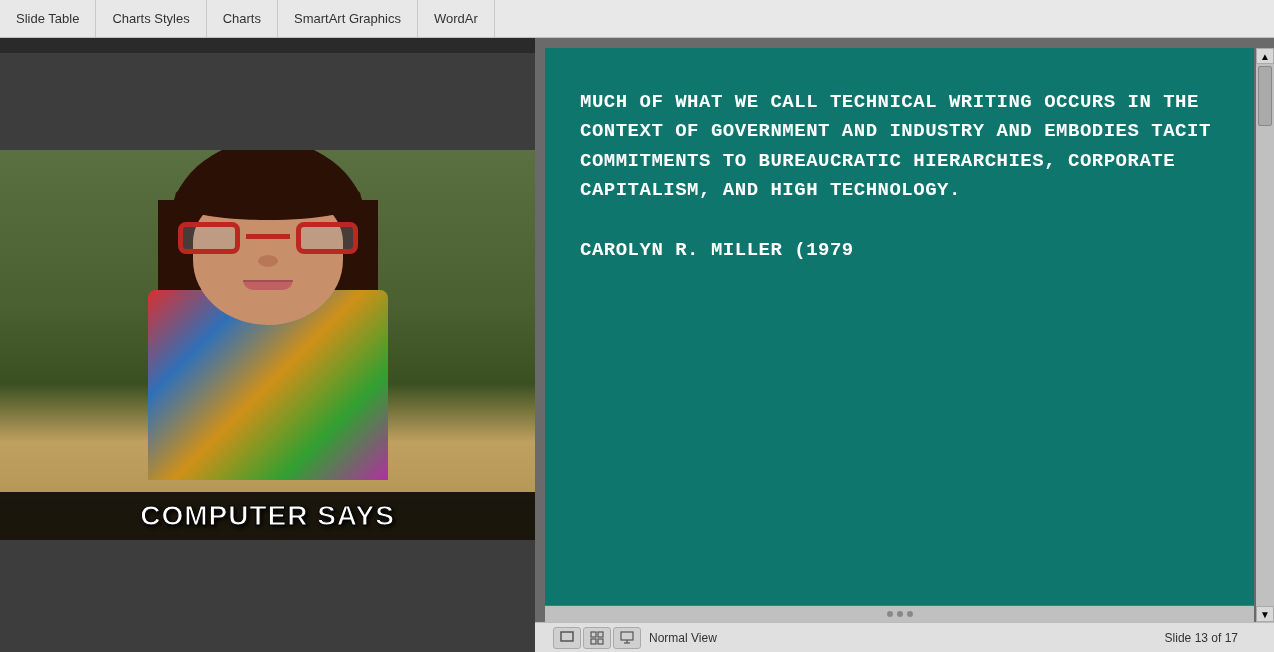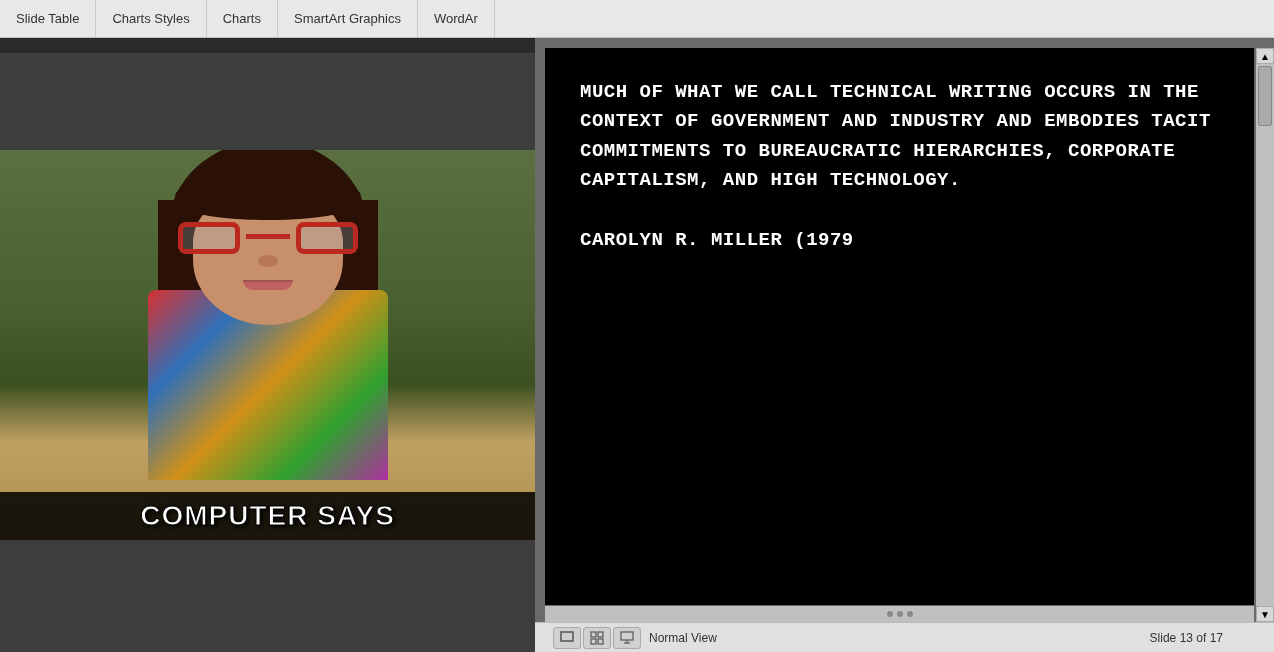--- a/index.html
+++ b/index.html
@@ -105,23 +105,23 @@
     .right-panel {
       flex: 1;
       background: #6a6a6a;
       display: flex;
       flex-direction: column;
       position: relative;
     }
 
     .slide-main {
       flex: 1;
-      background: #000000;
+      background: #0f766e;
       margin: 10px 20px 1px 10px;
-      padding: 30px 35px;
+      padding: 40px 35px;
       overflow: hidden;
       position: relative;
     }
 
     .slide-text-block {
       color: white;
       font-family: 'Courier New', Courier, monospace;
       font-size: 19px;
       font-weight: bold;
       line-height: 1.55;
@@ -241,21 +241,21 @@
 
     .normal-view-label {
       font-size: 12px;
       color: #333;
       margin-left: 8px;
     }
 
     .slide-count {
       font-size: 12px;
       color: #333;
-      margin-right: 33px;
+      margin-right: 18px;
     }
 
     .slide-wrapper {
       position: relative;
       z-index: 1;
       width: 558px;
       height: 390px;
       overflow: hidden;
     }
 

